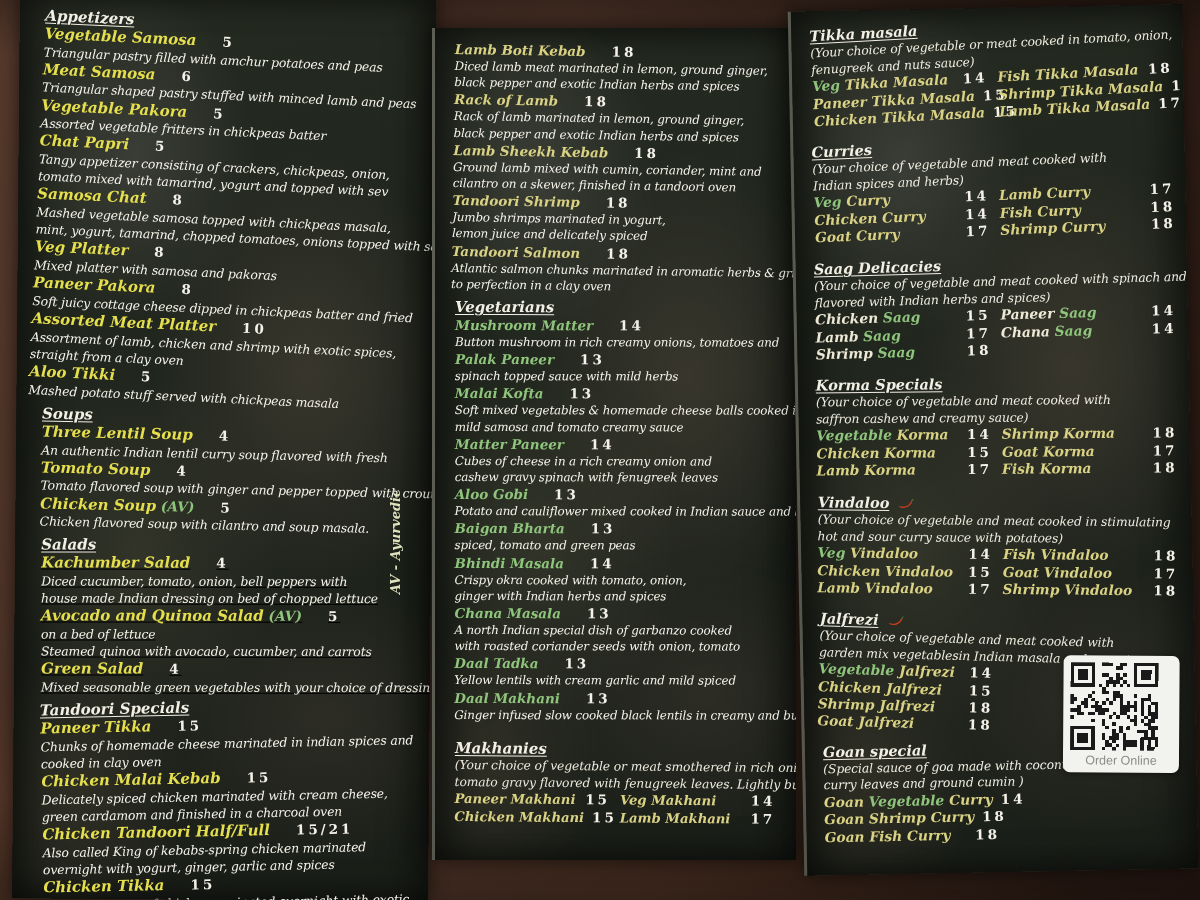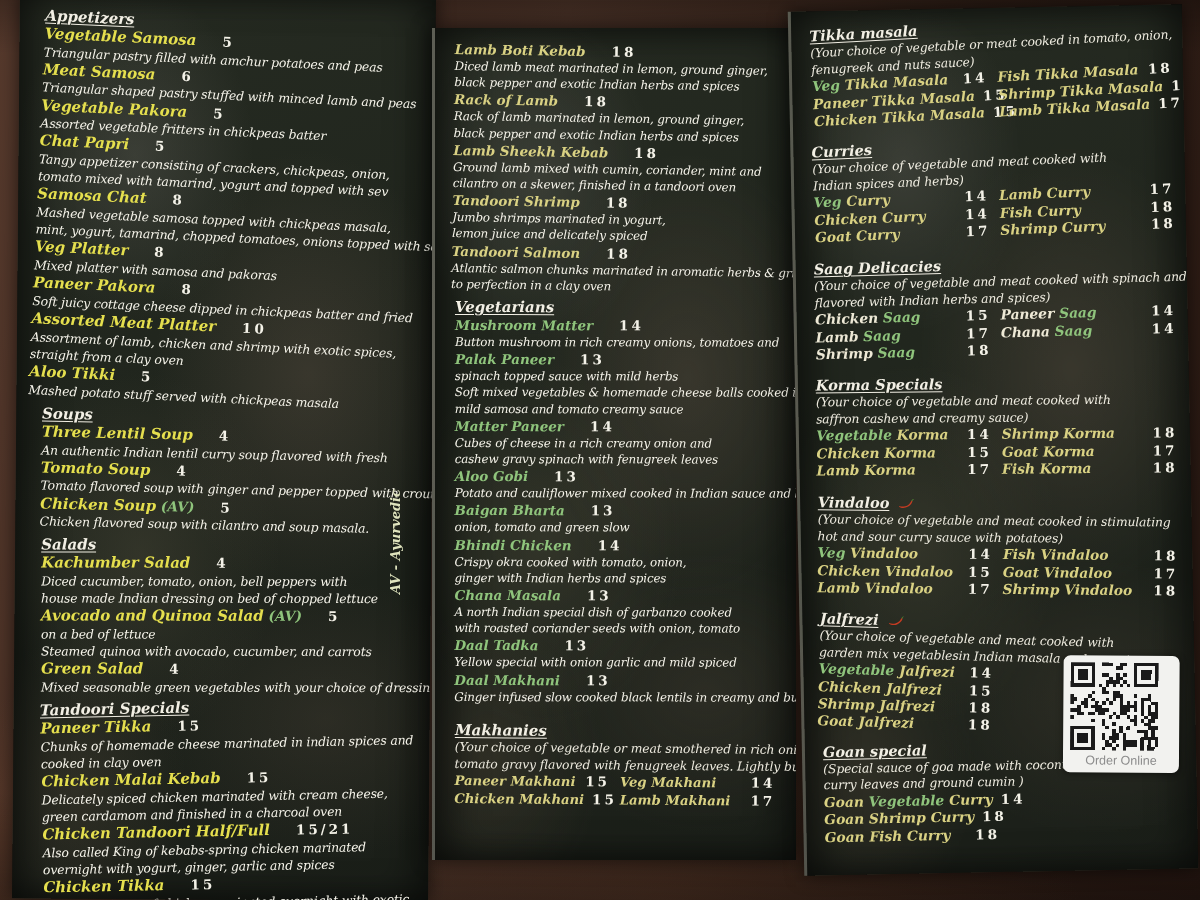--- a/index.html
+++ b/index.html
@@ -35,21 +35,21 @@
                 background:
                   radial-gradient(ellipse 200px 280px at 40% 20%, rgba(110,105,88,.16), transparent 70%),
                   radial-gradient(ellipse 240px 340px at 60% 70%, rgba(60,58,50,.3), transparent 70%),
                   linear-gradient(160deg,#23271f 0%,#191d17 55%,#1417138 100%),
                   linear-gradient(160deg,#22261e 0%,#181c16 55%,#121511 100%);}
   .sec{margin-bottom:6px; transform-origin:left top;}
   #panel-right .sec{margin-bottom:13px;}
   
   #panel-left  .sec:nth-child(1){transform:rotate(2.1deg);}
   #panel-left  .sec:nth-child(2){transform:rotate(.8deg);}
-  #panel-left  .sec:nth-child(3){transform:rotate(-.4deg);}
+  #panel-left  .sec:nth-child(3){transform:rotate(-.4deg);text-decoration:underline;}
   #panel-left  .sec:nth-child(4){transform:rotate(-1.6deg);}
   #panel-middle .sec:nth-child(1){transform:rotate(.9deg);}
   #panel-middle .sec:nth-child(2){transform:rotate(.1deg);}
   #panel-middle .sec:nth-child(3){transform:rotate(.5deg); margin-top:16px;}
   #panel-right .sec:nth-child(1){transform:rotate(-2.4deg);}
   #panel-right .sec:nth-child(2){transform:rotate(-1.9deg);}
   #panel-right .sec:nth-child(3){transform:rotate(-1.2deg);}
   #panel-right .sec:nth-child(4){transform:rotate(-.4deg);}
   #panel-right .sec:nth-child(5){transform:rotate(.6deg);}
   #panel-right .sec:nth-child(6){transform:rotate(1.6deg);}
@@ -175,37 +175,38 @@
         <div class="item"><span class="nm c-khaki">Tandoori Salmon</span><span class="price">18</span></div>
         <div class="desc">Atlantic salmon chunks marinated in aromatic herbs &amp; grilled</div>
         <div class="desc">to perfection in a clay oven</div>
       </div>
       <div class="sec">
         <div class="sec-title"><span class="tt">Vegetarians</span></div>
         <div class="item"><span class="nm c-green">Mushroom Matter</span><span class="price">14</span></div>
         <div class="desc">Button mushroom in rich creamy onions, tomatoes and</div>
         <div class="item"><span class="nm c-green">Palak Paneer</span><span class="price">13</span></div>
         <div class="desc">spinach topped sauce with mild herbs</div>
+        <div class="item"><span class="nm c-green">Malai Kofta</span><span class="price">13</span></div>
         <div class="desc">Soft mixed vegetables &amp; homemade cheese balls cooked in a</div>
         <div class="desc">mild samosa and tomato creamy sauce</div>
         <div class="item"><span class="nm c-green">Matter Paneer</span><span class="price">14</span></div>
         <div class="desc">Cubes of cheese in a rich creamy onion and</div>
         <div class="desc">cashew gravy spinach with fenugreek leaves</div>
         <div class="item"><span class="nm c-green">Aloo Gobi</span><span class="price">13</span></div>
         <div class="desc">Potato and cauliflower mixed cooked in Indian sauce and herbs</div>
         <div class="item"><span class="nm c-green">Baigan Bharta</span><span class="price">13</span></div>
-        <div class="desc">onion, tomato and green slow</div>
-        <div class="item"><span class="nm c-green">Bhindi Chicken</span><span class="price">14</span></div>
+        <div class="desc">spiced, tomato and green peas</div>
+        <div class="item"><span class="nm c-green">Bhindi Masala</span><span class="price">14</span></div>
         <div class="desc">Crispy okra cooked with tomato, onion,</div>
         <div class="desc">ginger with Indian herbs and spices</div>
         <div class="item"><span class="nm c-green">Chana Masala</span><span class="price">13</span></div>
         <div class="desc">A north Indian special dish of garbanzo cooked</div>
         <div class="desc">with roasted coriander seeds with onion, tomato</div>
         <div class="item"><span class="nm c-green">Daal Tadka</span><span class="price">13</span></div>
-        <div class="desc">Yellow special with onion garlic and mild spiced</div>
+        <div class="desc">Yellow lentils with cream garlic and mild spiced</div>
         <div class="item"><span class="nm c-green">Daal Makhani</span><span class="price">13</span></div>
         <div class="desc">Ginger infused slow cooked black lentils in creamy and butter sauce</div>
       </div>
       <div class="sec">
         <div class="sec-title"><span class="tt">Makhanies</span></div>
         <div class="sec-sub">(Your choice of vegetable or meat smothered in rich onions,</div>
         <div class="sec-sub">tomato gravy flavored with fenugreek leaves. Lightly buttered on top)</div>
         <div class="cols">
           <div class="col">
             <div class="colrow">

